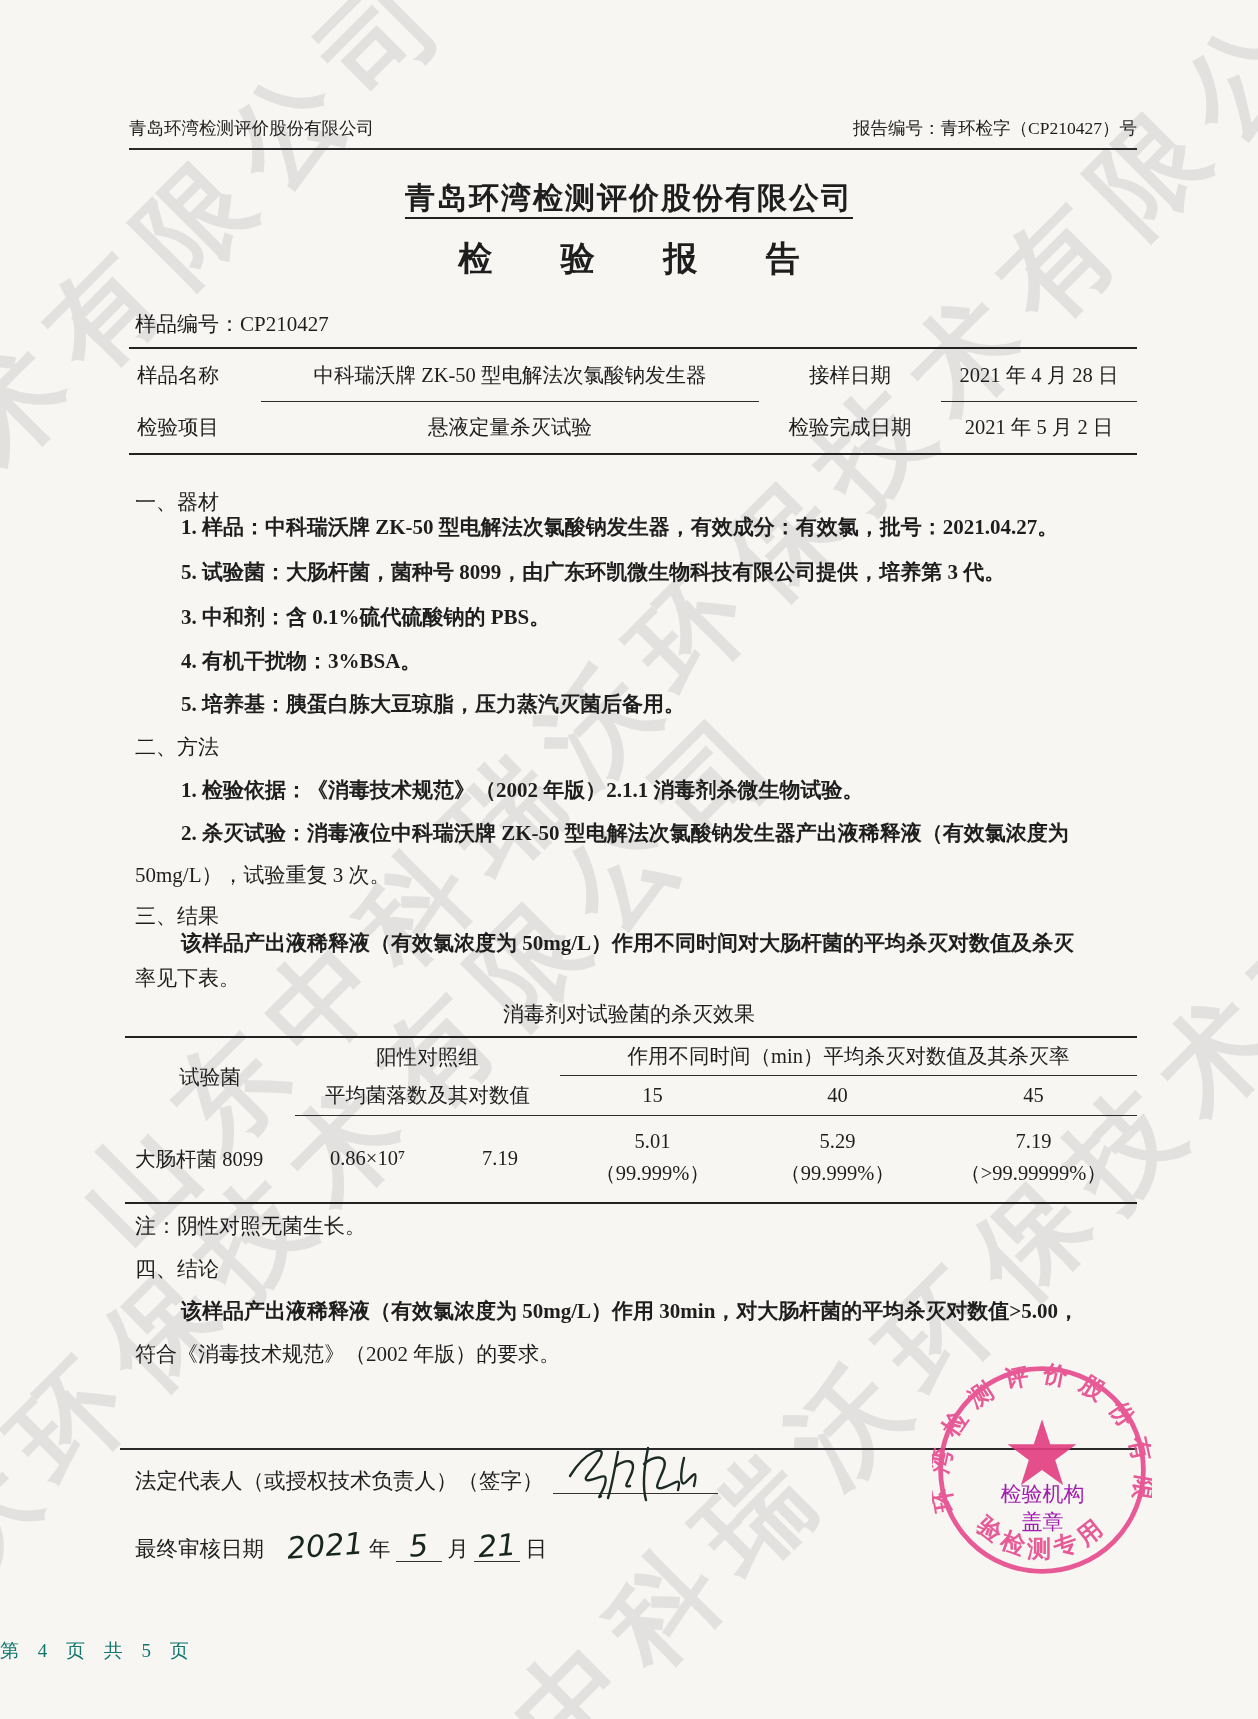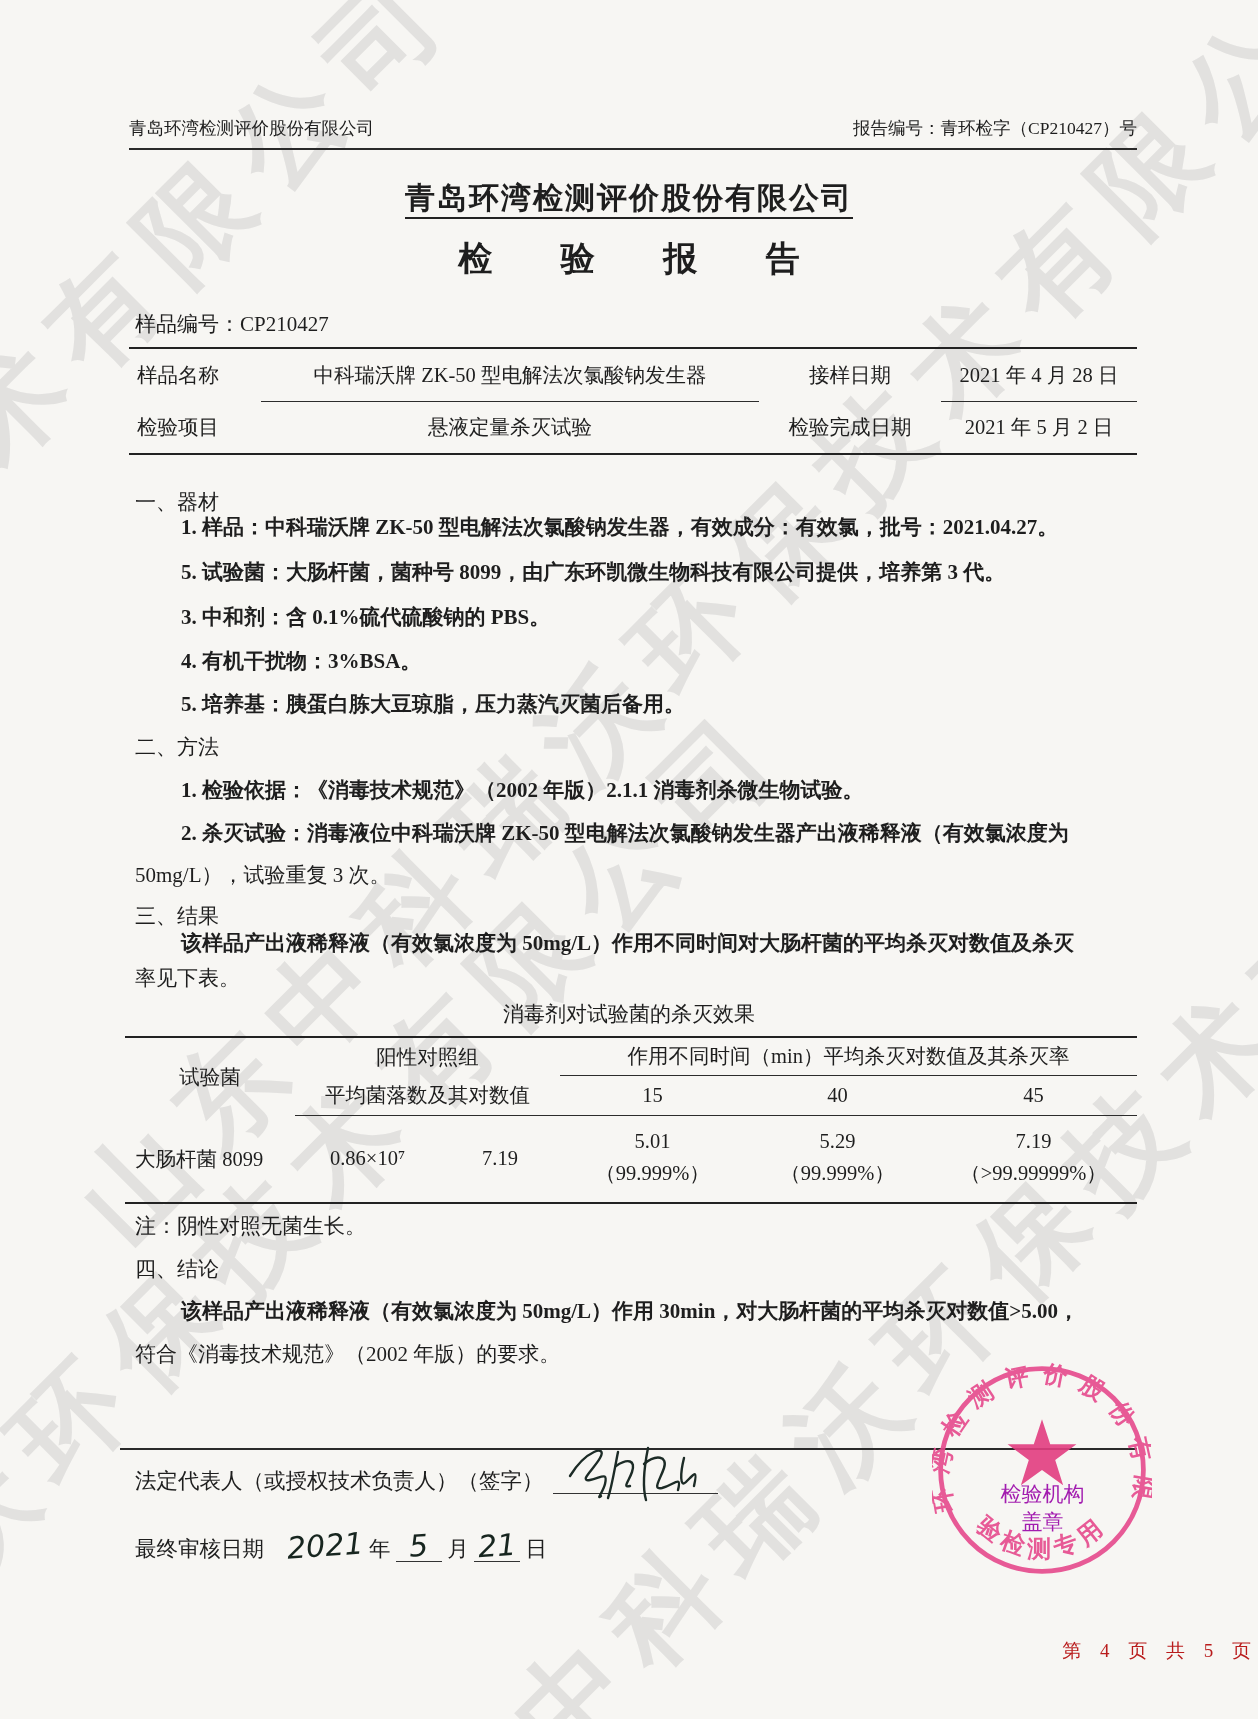--- a/index.html
+++ b/index.html
@@ -62,22 +62,22 @@
   .date-row { position:absolute; left:135px; top:1528px; font-size:21.5px; }
   .hand { font-family:"DejaVu Sans",sans-serif; font-style:italic; font-size:30px;
           color:#17251f; display:inline-block; transform:rotate(-4deg); }
   .blank { display:inline-block; text-align:center; border-bottom:1.5px solid #333;
            min-width:46px; line-height:1; }
   
   .stamp-printed { position:absolute; left:960px; top:1480px; width:165px;
                    text-align:center; font-size:21px; color:#a21caf; line-height:1.35; }
   .stamp { position:absolute; left:932px; top:1360px; opacity:0.9; }
   
-  .footer { position:absolute; top:1638px; left:0; right:0; text-align:right;
-            font-size:19px; letter-spacing:7px; color:#b91c1c; }
+  .footer { position:absolute; top:1638px; left:0; right:0; text-align:left;
+            font-size:19px; letter-spacing:7px; color:#0f766e; }
 </style>
 </head>
 <body>
 
 <div class="page">
 
   <div>
     <div class="wm-line" style="left:-854px; top:1199px;">山东中科瑞沃环保技术有限公司</div>
     <div class="wm-line" style="left:100px; top:1150px;">山东中科瑞沃环保技术有限公司</div>
     <div class="wm-line" style="left:350px; top:1850px;">山东中科瑞沃环保技术有限公司</div>

